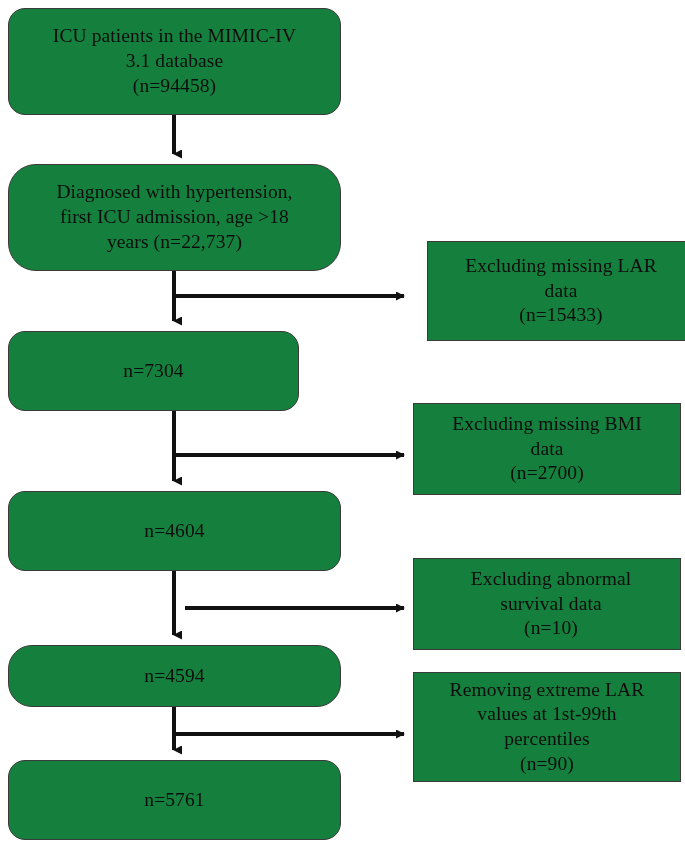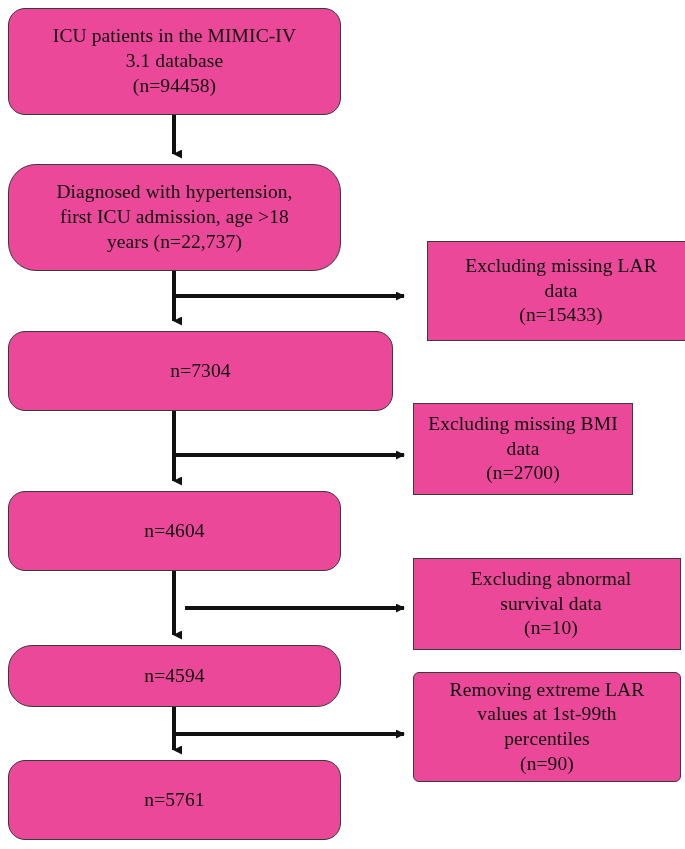--- a/index.html
+++ b/index.html
@@ -15,21 +15,21 @@
     overflow: hidden;
     font-family: "Liberation Serif", "DejaVu Serif", serif;
   }
   .node {
     position: absolute;
     box-sizing: border-box;
     display: flex;
     align-items: center;
     justify-content: center;
     text-align: center;
-    background: #ec4899;
+    background: #15803d;
     color: #0d0d0d;
     border: 1.6px solid #3a3a3a;
     font-size: 19.5px;
     line-height: 1.27;
     letter-spacing: 0.1px;
   }
   .node.rounded {
     border-radius: 17px;
   }
   .node.square {
@@ -83,50 +83,50 @@
       <div class="node rounded" style="left: 8px; top: 8px; width: 333px; height: 107px;">
         <span class="label">ICU patients in the MIMIC-IV
 3.1 database
 (n=94458)</span>
       </div>
       <div class="node rounded" style="left: 8px; top: 164px; width: 333px; height: 107px; border-radius: 28px;">
         <span class="label">Diagnosed with hypertension,
 first ICU admission, age &gt;18
 years (n=22,737)</span>
       </div>
-      <div class="node rounded" style="left: 8px; top: 331px; width: 385px; height: 80px;">
+      <div class="node rounded" style="left: 8px; top: 331px; width: 291px; height: 80px;">
         <span class="label">n=7304</span>
       </div>
       <div class="node rounded" style="left: 8px; top: 491px; width: 333px; height: 80px; justify-content: center;">
         <span class="label">n=4604</span>
       </div>
       <div class="node rounded" style="left: 8px; top: 645px; width: 333px; height: 62px; border-radius: 24px;">
         <span class="label">n=4594</span>
       </div>
       <div class="node rounded" style="left: 8px; top: 760px; width: 333px; height: 80px;">
         <span class="label">n=5761</span>
       </div>
     </div>
   <div id="exclusion-column">
       <div class="node square" style="left: 427px; top: 241px; width: 268px; height: 100px;">
         <span class="label">Excluding missing LAR
 data
 (n=15433)</span>
       </div>
-      <div class="node square" style="left: 413px; top: 403px; width: 220px; height: 92px;">
+      <div class="node square" style="left: 413px; top: 403px; width: 268px; height: 92px;">
         <span class="label">Excluding missing BMI
 data
 (n=2700)</span>
       </div>
       <div class="node square" style="left: 413px; top: 558px; width: 268px; height: 92px; padding-left: 8px;">
         <span class="label">Excluding abnormal
 survival data
 (n=10)</span>
       </div>
-      <div class="node square" style="left: 413px; top: 672px; width: 268px; height: 110px; border-radius: 6px;">
+      <div class="node square" style="left: 413px; top: 672px; width: 268px; height: 110px;">
         <span class="label">Removing extreme LAR
 values at 1st-99th
 percentiles
 (n=90)</span>
       </div>
     </div>
 
 </div>
 
 </body></html>

